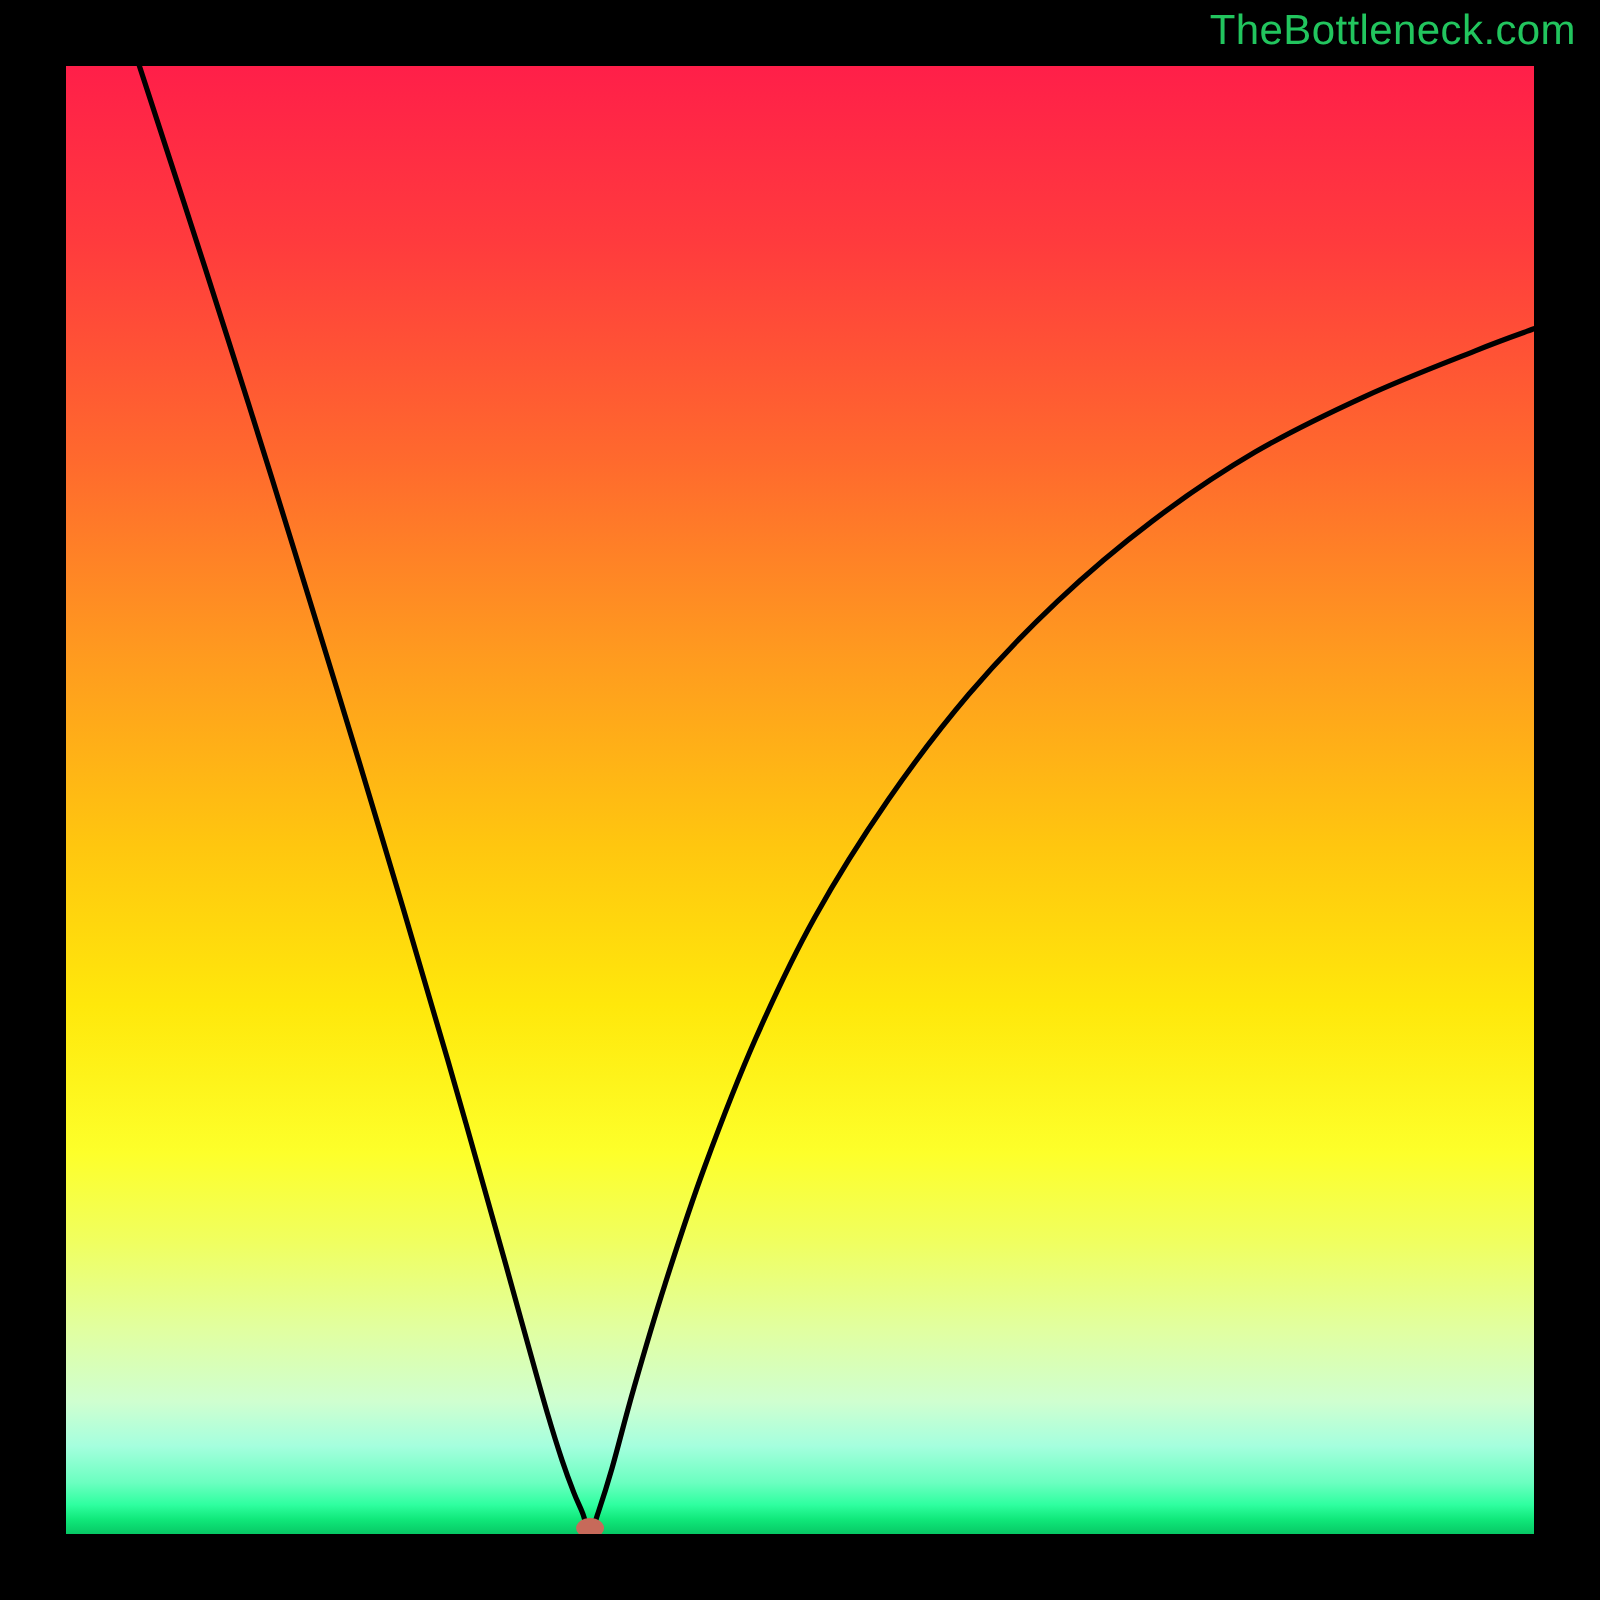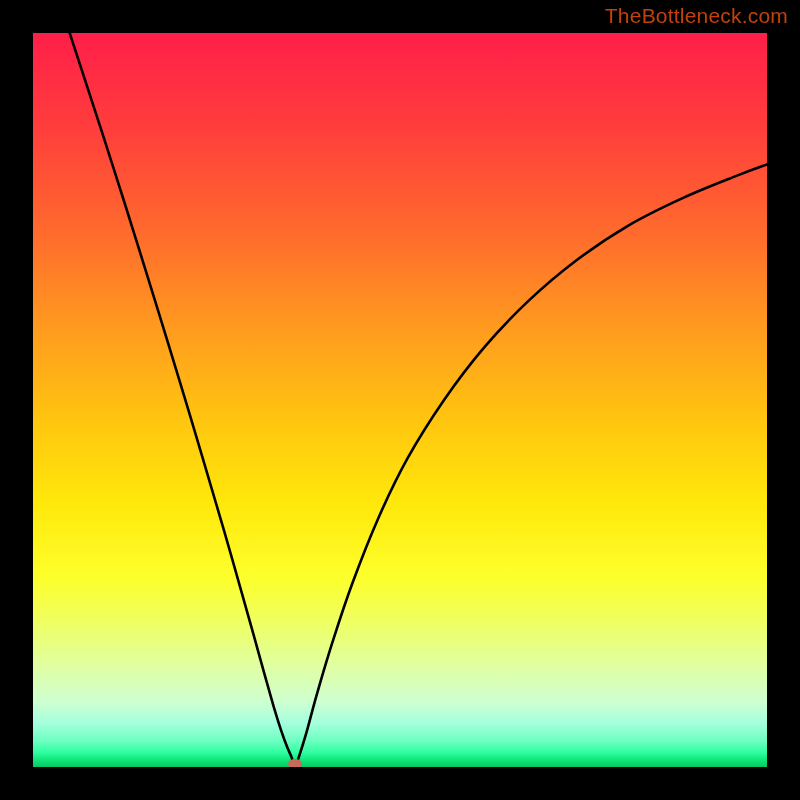--- a/index.html
+++ b/index.html
@@ -10,21 +10,21 @@
     height: 800px;
     background: #000;
   }
   .watermark {
     position: absolute;
     top: 4px;
     right: 12px;
     font-family: Arial, Helvetica, sans-serif;
     font-size: 21px;
     font-weight: 500;
-    color: #c2410c;
+    color: #22c55e;
     letter-spacing: 0.2px;
     z-index: 10;
   }
   .plot-area {
     position: absolute;
     left: 33px;
     top: 33px;
     width: 734px;
     height: 734px;
     background: linear-gradient(to bottom,

